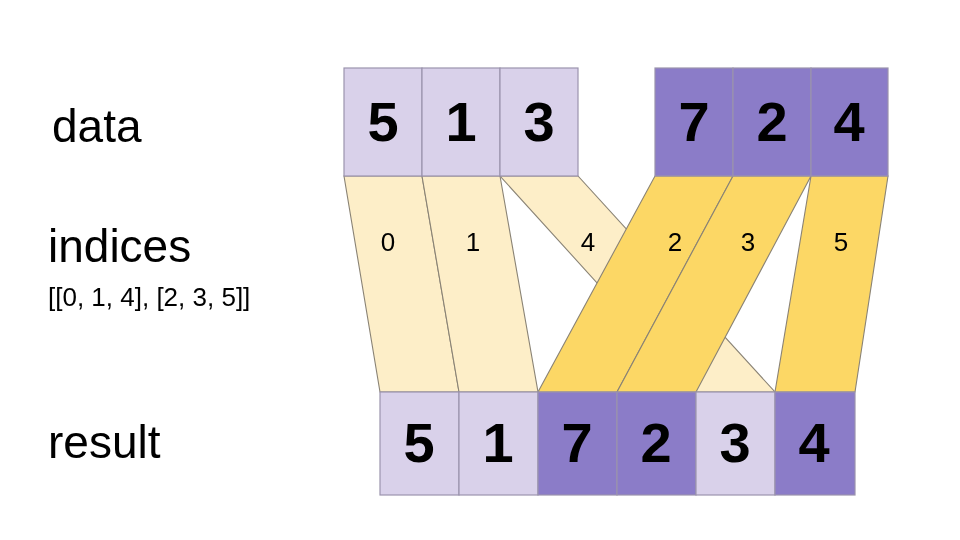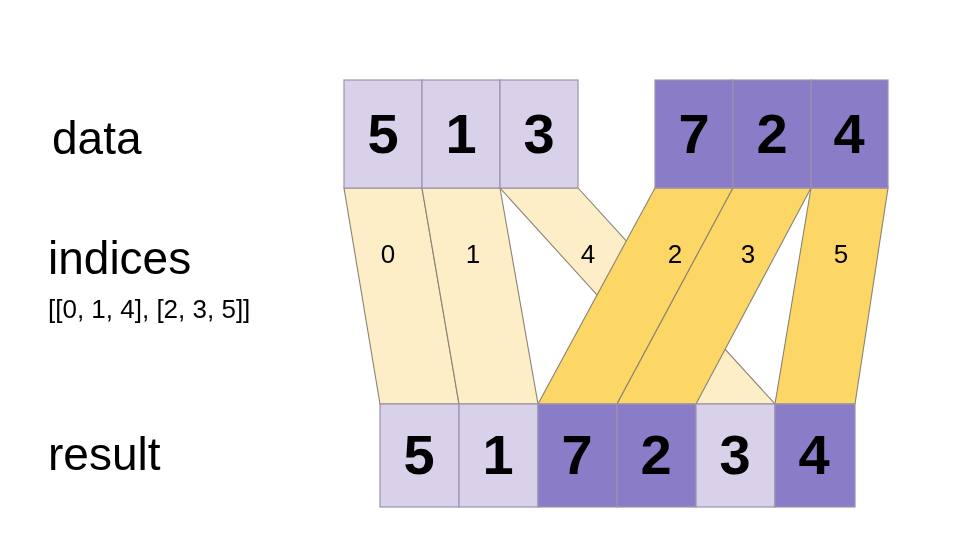--- a/index.html
+++ b/index.html
@@ -9,21 +9,21 @@
   }
   body {
     width: 960px;
     height: 540px;
     position: relative;
     overflow: hidden;
     font-family: "Liberation Sans", sans-serif;
   }
   #stage {
     position: absolute;
-    left: 0; top: 12px;
+    left: 0; top: 0;
     width: 960px;
     height: 398px;
   }
   svg.diagram {
     position: absolute;
     left: 0; top: 0;
     width: 960px;
     height: 540px;
   }
   .row-label {

